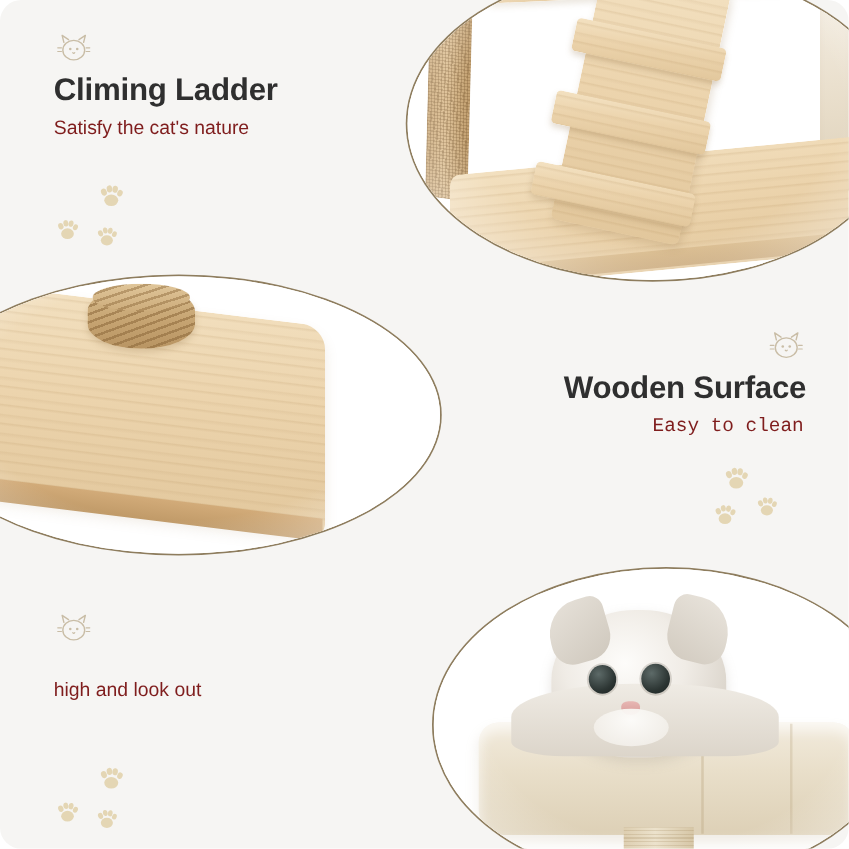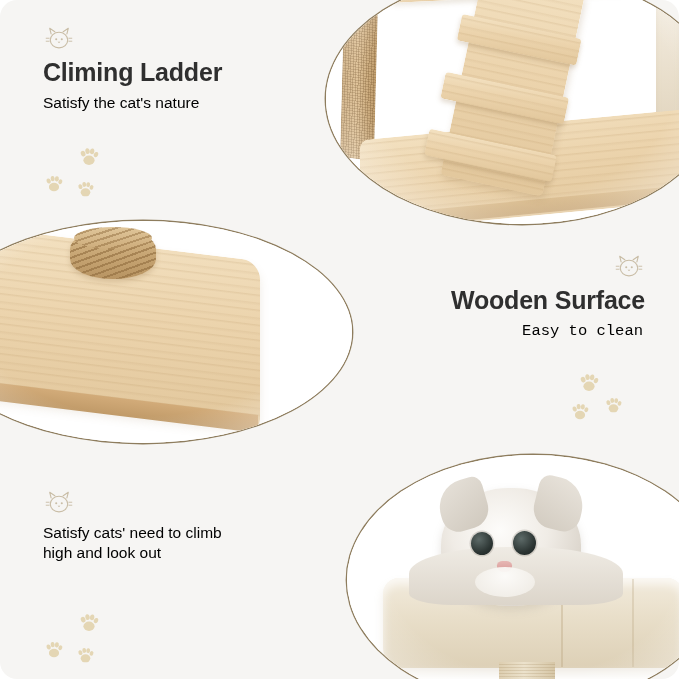--- a/index.html
+++ b/index.html
@@ -29,21 +29,21 @@
     font-weight: 700;
     color: #2f2f2f;
     letter-spacing: -0.2px;
     line-height: 1.12;
     margin: 0;
     white-space: nowrap;
   }
   .feature-sub {
     font-size: 15.5px;
     font-weight: 400;
-    color: #000000;
+    color: #7f1d1d;
     line-height: 1.32;
     margin: 7px 0 0 0;
   }
   .align-right { text-align: right; }
   .align-right .feature-sub { margin-right: 2px; font-family: Liberation Mono, monospace; }
 
   
   .cat-icon {
     width: 32px;
     height: 26px;
@@ -292,21 +292,21 @@
     </svg>
     <svg class="paw" style="left:32px; top:34px; width:19px; height:19px;" viewBox="0 0 24 24">
       <ellipse cx="12" cy="15.5" rx="6.1" ry="5.1" fill="#e4d6b4"></ellipse>
       <ellipse cx="5.6" cy="8.4" rx="2.5" ry="3.1" fill="#e4d6b4" transform="rotate(-22 5.6 8.4)"></ellipse>
       <ellipse cx="10.4" cy="5.6" rx="2.4" ry="3.1" fill="#e4d6b4" transform="rotate(-8 10.4 5.6)"></ellipse>
       <ellipse cx="15.4" cy="5.9" rx="2.4" ry="3.1" fill="#e4d6b4" transform="rotate(9 15.4 5.9)"></ellipse>
       <ellipse cx="19.6" cy="9.3" rx="2.3" ry="2.9" fill="#e4d6b4" transform="rotate(25 19.6 9.3)"></ellipse>
     </svg>
   </div>
 
-  <div class="feature-block align-right" style="right:34px; top:254px;">
+  <div class="feature-block align-right" style="right:34px; top:264px;">
     <svg class="cat-icon right-side" viewBox="0 0 34 28" fill="none">
       <path d="M8.5 8.5 L7 2.5 L12.5 6.2 M25.5 8.5 L27 2.5 L21.5 6.2" stroke="#c9bda6" stroke-width="1.2" stroke-linecap="round" stroke-linejoin="round"></path>
       <ellipse cx="17" cy="15.2" rx="9.4" ry="8.4" stroke="#c9bda6" stroke-width="1.2" fill="none"></ellipse>
       <circle cx="14" cy="14.2" r="1.1" fill="#c9bda6"></circle>
       <circle cx="20" cy="14.2" r="1.1" fill="#c9bda6"></circle>
       <path d="M16.1 17.4 q0.9 1.1 1.8 0" stroke="#c9bda6" stroke-width="1" stroke-linecap="round" fill="none"></path>
       <path d="M3.2 13.2 H6.4 M3.2 16.4 H6.4 M27.6 13.2 H30.8 M27.6 16.4 H30.8" stroke="#c9bda6" stroke-width="1" stroke-linecap="round"></path>
     </svg>
     <h2 class="feature-title">Wooden Surface</h2>
     <p class="feature-sub">Easy to clean</p>
@@ -339,21 +339,21 @@
   <div class="feature-block" style="left:43px; top:490px;">
     <svg class="cat-icon" viewBox="0 0 34 28" fill="none">
       <path d="M8.5 8.5 L7 2.5 L12.5 6.2 M25.5 8.5 L27 2.5 L21.5 6.2" stroke="#c9bda6" stroke-width="1.2" stroke-linecap="round" stroke-linejoin="round"></path>
       <ellipse cx="17" cy="15.2" rx="9.4" ry="8.4" stroke="#c9bda6" stroke-width="1.2" fill="none"></ellipse>
       <circle cx="14" cy="14.2" r="1.1" fill="#c9bda6"></circle>
       <circle cx="20" cy="14.2" r="1.1" fill="#c9bda6"></circle>
       <path d="M16.1 17.4 q0.9 1.1 1.8 0" stroke="#c9bda6" stroke-width="1" stroke-linecap="round" fill="none"></path>
       <path d="M3.2 13.2 H6.4 M3.2 16.4 H6.4 M27.6 13.2 H30.8 M27.6 16.4 H30.8" stroke="#c9bda6" stroke-width="1" stroke-linecap="round"></path>
     </svg>
     <p class="feature-sub">
-      <span>Satisfy cats' need to climb</span><br>
+      <br>
       <span>high and look out</span>
     </p>
   </div>
 
   <div class="paw-cluster" style="left:44px; top:612px;">
     <svg class="paw" style="left:34px; top:0px;" viewBox="0 0 24 24">
       <ellipse cx="12" cy="15.5" rx="6.1" ry="5.1" fill="#e4d6b4"></ellipse>
       <ellipse cx="5.6" cy="8.4" rx="2.5" ry="3.1" fill="#e4d6b4" transform="rotate(-22 5.6 8.4)"></ellipse>
       <ellipse cx="10.4" cy="5.6" rx="2.4" ry="3.1" fill="#e4d6b4" transform="rotate(-8 10.4 5.6)"></ellipse>
       <ellipse cx="15.4" cy="5.9" rx="2.4" ry="3.1" fill="#e4d6b4" transform="rotate(9 15.4 5.9)"></ellipse>

